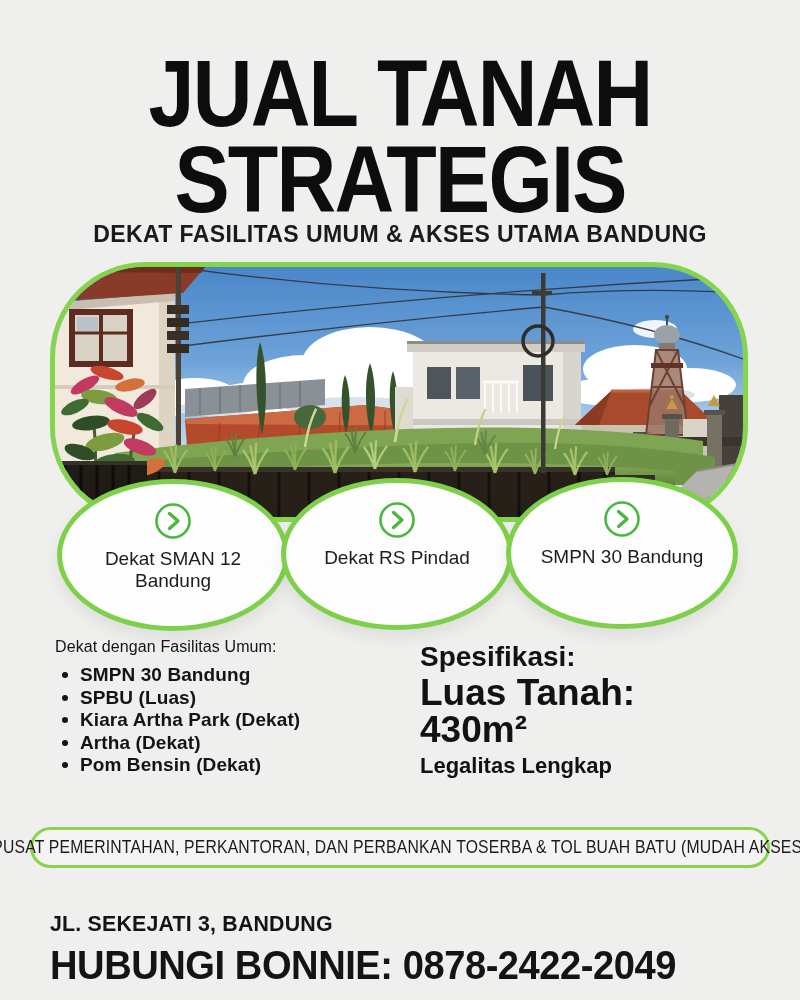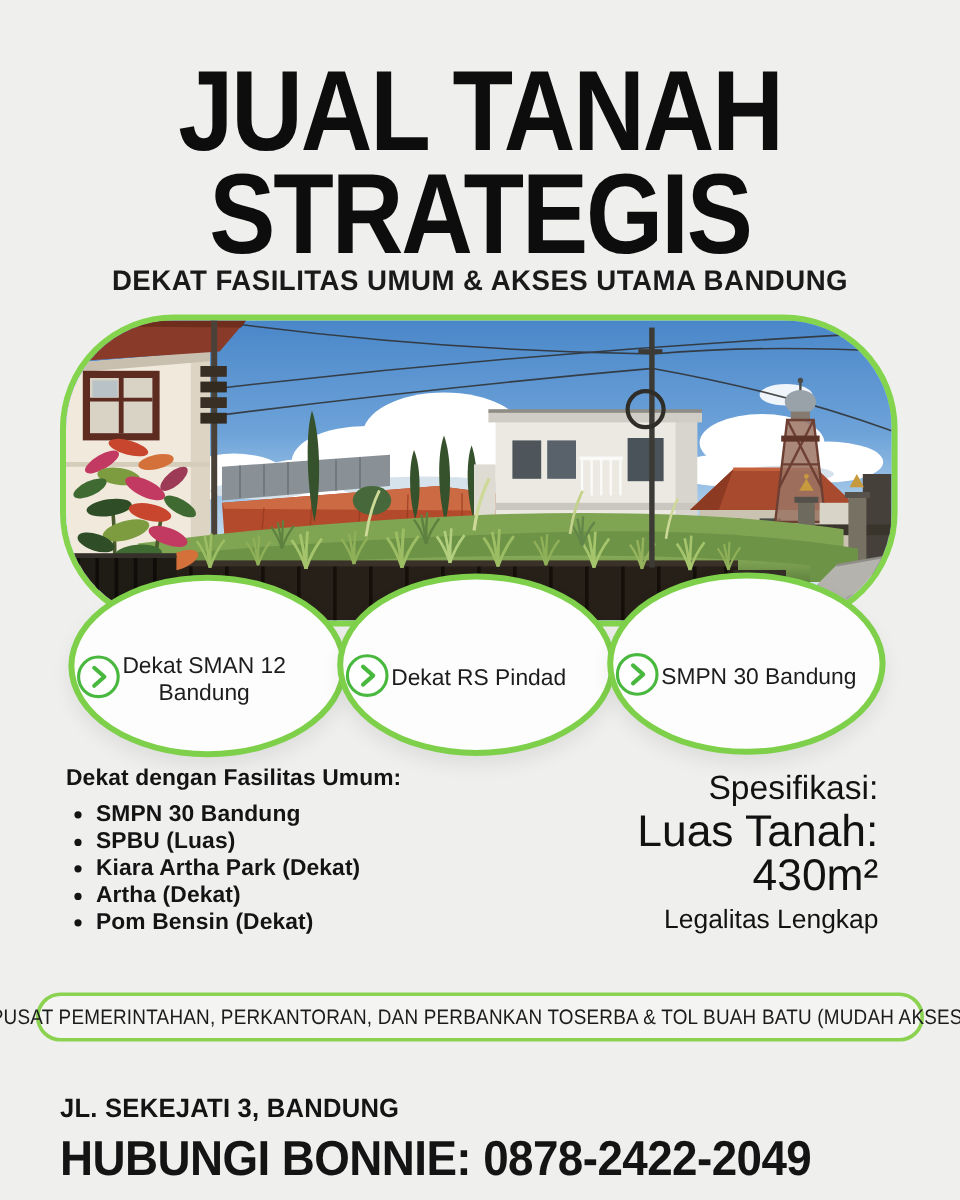--- a/index.html
+++ b/index.html
@@ -22,38 +22,38 @@
   .photo-frame {
     position:absolute; left:50px; top:262px; width:698px; height:260px;
     border:5px solid #85d44e; border-radius:95px; overflow:hidden; box-sizing:border-box;
     background:#9cc8ea; z-index:1;
   }
   .photo-frame svg { display:block; width:100%; height:100%; }
   
   .badge {
     position:absolute; width:232px; height:152px; box-sizing:border-box;
     background:#fdfdfd; border:5px solid #7ed04b; border-radius:50%;
-    display:flex; flex-direction:row; align-items:center; padding-top:17px;
+    display:flex; flex-direction:column; align-items:center; padding-top:17px;
     box-shadow:0 8px 16px rgba(0,0,0,0.07);
   }
   .badge-1 { left:57px;  top:479px; z-index:2; }
   .badge-2 { left:281px; top:478px; z-index:3; }
   .badge-3 { left:506px; top:477px; z-index:4; }
   .badge-icon { width:40px; height:40px; }
   .badge-label {
     margin-top:7px; font-size:19px; line-height:1.15; text-align:center;
     color:#1d1d1d; white-space:pre-line; font-weight:500;
   }
   
   .facilities { position:absolute; left:55px; top:638px; }
-  .facilities-heading { font-size:19px; font-weight:700; letter-spacing:0.1px; margin-bottom:8px; }
+  .facilities-heading { font-size:16px; font-weight:400; letter-spacing:0.1px; margin-bottom:8px; }
   .facility-item { display:flex; align-items:center; font-size:19px; font-weight:700; line-height:22.5px; letter-spacing:0.1px; }
   .bullet { width:6px; height:6px; border-radius:50%; background:#141414; margin:0 12px 0 7px; flex:none; }
   
-  .specs { position:absolute; left:420px; top:640px; width:312px; text-align:right; font-weight:400; color:#121212; }
+  .specs { position:absolute; left:420px; top:640px; width:312px; text-align:left; font-weight:700; color:#121212; }
   .specs-heading { font-size:28px; line-height:34px; }
   .specs-line1 { font-size:37px; line-height:37px; }
   .specs-line2 { font-size:22px; line-height:36px; }
   
   .banner {
     position:absolute; left:30px; top:827px; width:740px; height:41px; box-sizing:border-box;
     border:3px solid #8ad24f; border-radius:22px; background:#f4f4f2;
     display:flex; align-items:center; justify-content:center;
   }
   .banner-text {

